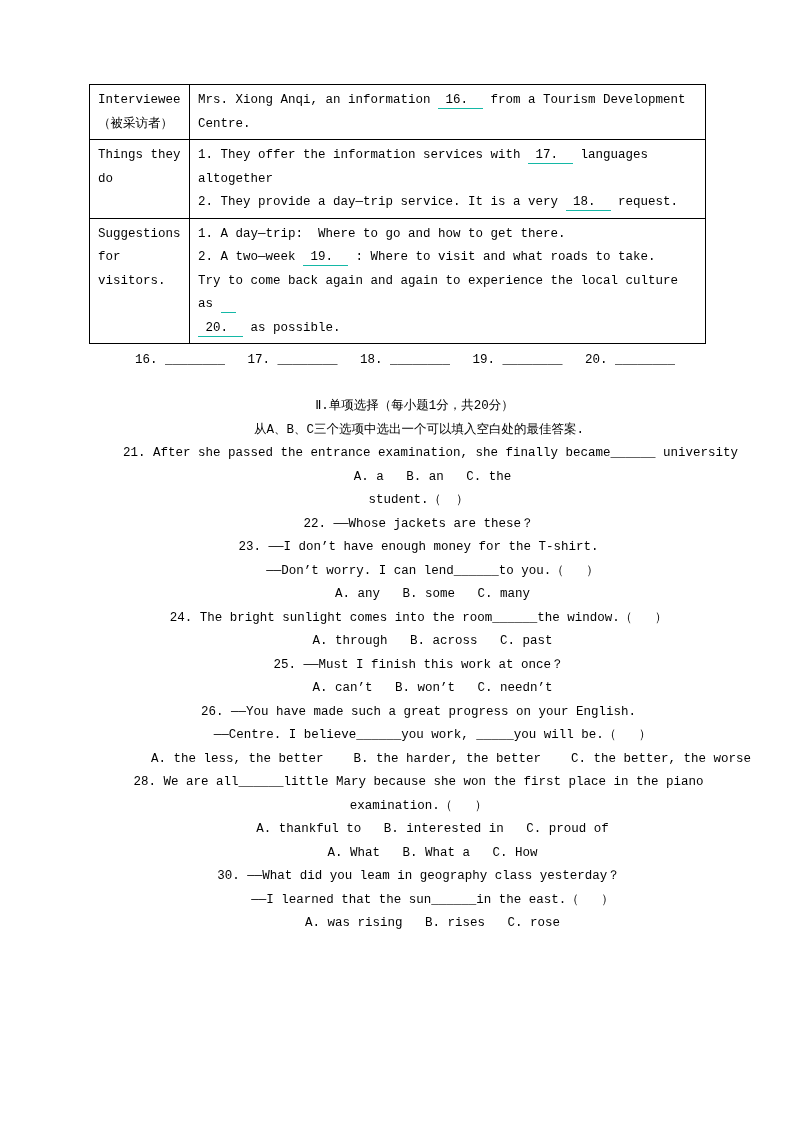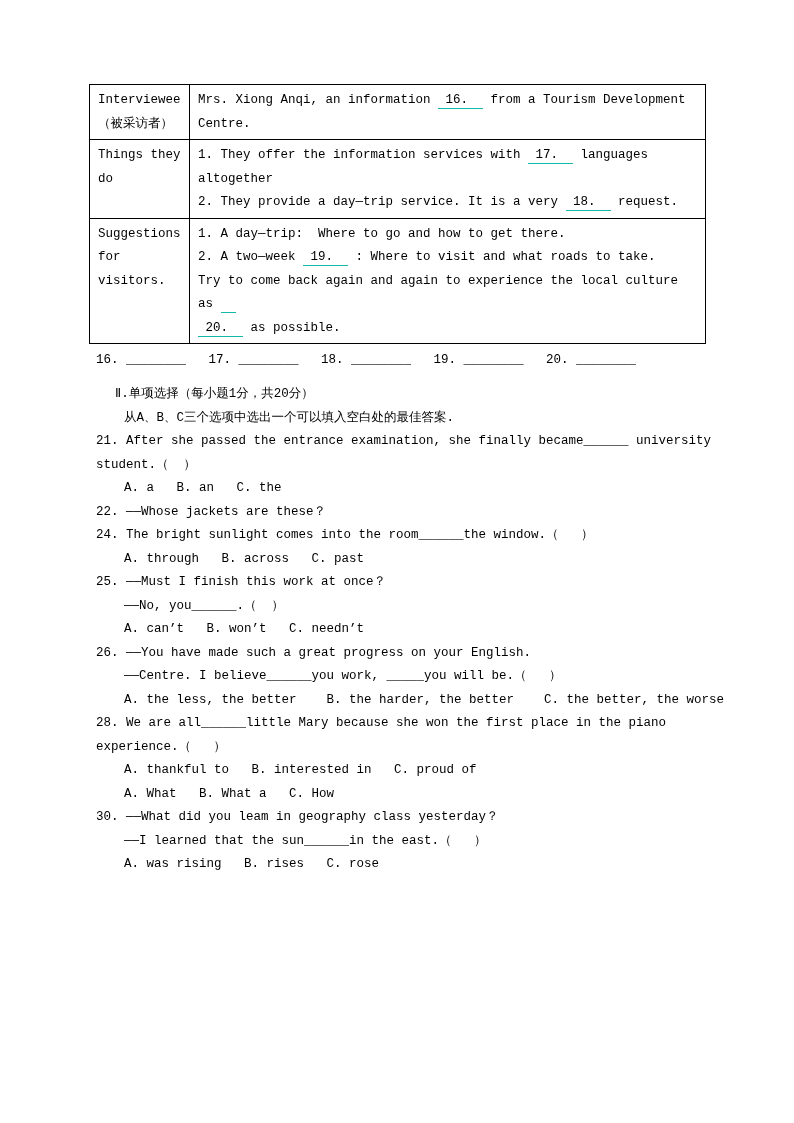--- a/index.html
+++ b/index.html
@@ -25,27 +25,27 @@
   td.content-cell { }
   .cell-line { white-space: pre-wrap; }
 
   .blank {
     border-bottom: 1px solid #14b8a6;
     white-space: pre;
     display: inline-block;
     line-height: 1.2;
   }
 
-  .text-block { padding-left: 7px; }
-  .line { white-space: pre; line-height: 23.5px; }
+  .text-block { padding-left: 7px; text-align: center; }
+  .line { white-space: pre; line-height: 23.5px; margin-left: 27px; }
   .ind { padding-left: 28px; }
 
   .blanks-line { margin-top: 4px; line-height: 24px; white-space: pre; }
 
-  .sec-title { margin-top: 11px; padding-left: 19px; line-height: 23.5px; white-space: pre; }
+  .sec-title { margin-top: 23px; padding-left: 19px; line-height: 23.5px; white-space: pre; }
   .sec-instr { padding-left: 28px; line-height: 23.5px; white-space: pre; }
 
   .question { }
 </style>
 </head>
 <body>
 
 <div class="page">
 
   <table class="notes">
@@ -91,43 +91,47 @@
 
     <div class="blanks-line">16. ________   17. ________   18. ________   19. ________   20. ________</div>
 
     <div class="sec-title">Ⅱ.单项选择（每小题1分，共20分）</div>
 
     <div class="sec-instr">从A、B、C三个选项中选出一个可以填入空白处的最佳答案.</div>
 
     <div id="question-list">
         <div class="question">
           <div class="line">21. After she passed the entrance examination, she finally became______ university</div>
+          <div class="line ind">A. a   B. an   C. the</div>
           <div class="line">student.（  ）</div>
-          <div class="line ind">A. a   B. an   C. the</div>
         </div>
         <div class="question">
           <div class="line">22. ——Whose jackets are these？</div>
+        </div>
+        <div class="question">
+          <div class="line">23. ——I don’t have enough money for the T-shirt.</div>
+          <div class="line ind">——Don’t worry. I can lend______to you.（   ）</div>
+          <div class="line ind">A. any   B. some   C. many</div>
         </div>
         <div class="question">
           <div class="line">24. The bright sunlight comes into the room______the window.（   ）</div>
           <div class="line ind">A. through   B. across   C. past</div>
         </div>
         <div class="question">
           <div class="line">25. ——Must I finish this work at once？</div>
-          <div class="line ind">——No, you______.（  ）</div>
           <div class="line ind">A. can’t   B. won’t   C. needn’t</div>
         </div>
         <div class="question">
           <div class="line">26. ——You have made such a great progress on your English.</div>
           <div class="line ind">——Centre. I believe______you work, _____you will be.（   ）</div>
           <div class="line ind">A. the less, the better    B. the harder, the better    C. the better, the worse</div>
         </div>
         <div class="question">
           <div class="line">28. We are all______little Mary because she won the first place in the piano</div>
-          <div class="line">experience.（   ）</div>
+          <div class="line">examination.（   ）</div>
           <div class="line ind">A. thankful to   B. interested in   C. proud of</div>
         </div>
         <div class="question">
           <div class="line ind">A. What   B. What a   C. How</div>
         </div>
         <div class="question">
           <div class="line">30. ——What did you leam in geography class yesterday？</div>
           <div class="line ind">——I learned that the sun______in the east.（   ）</div>
           <div class="line ind">A. was rising   B. rises   C. rose</div>
         </div>

